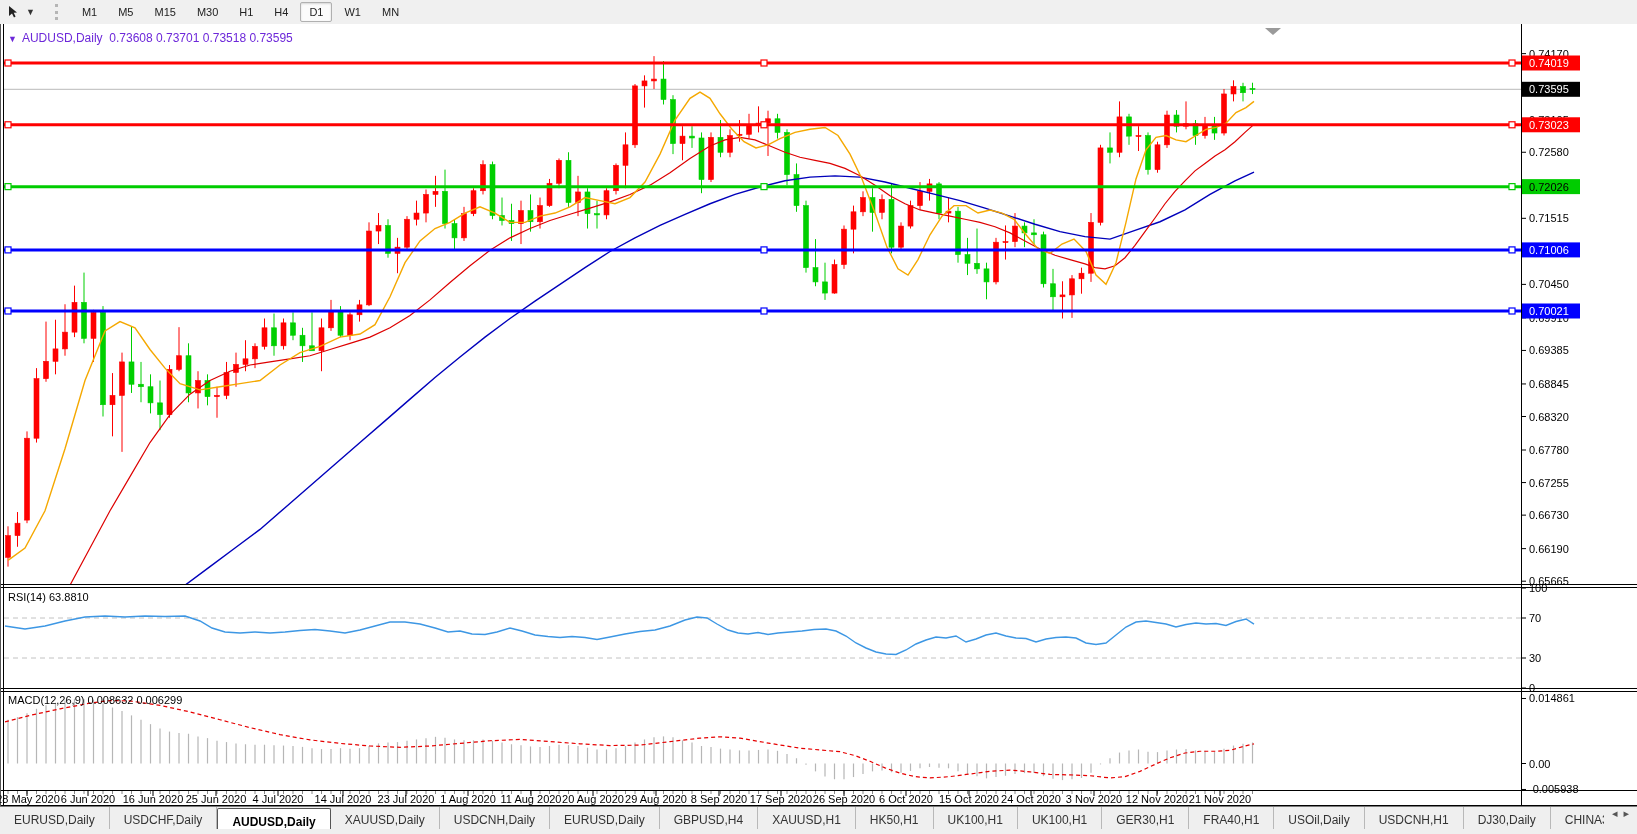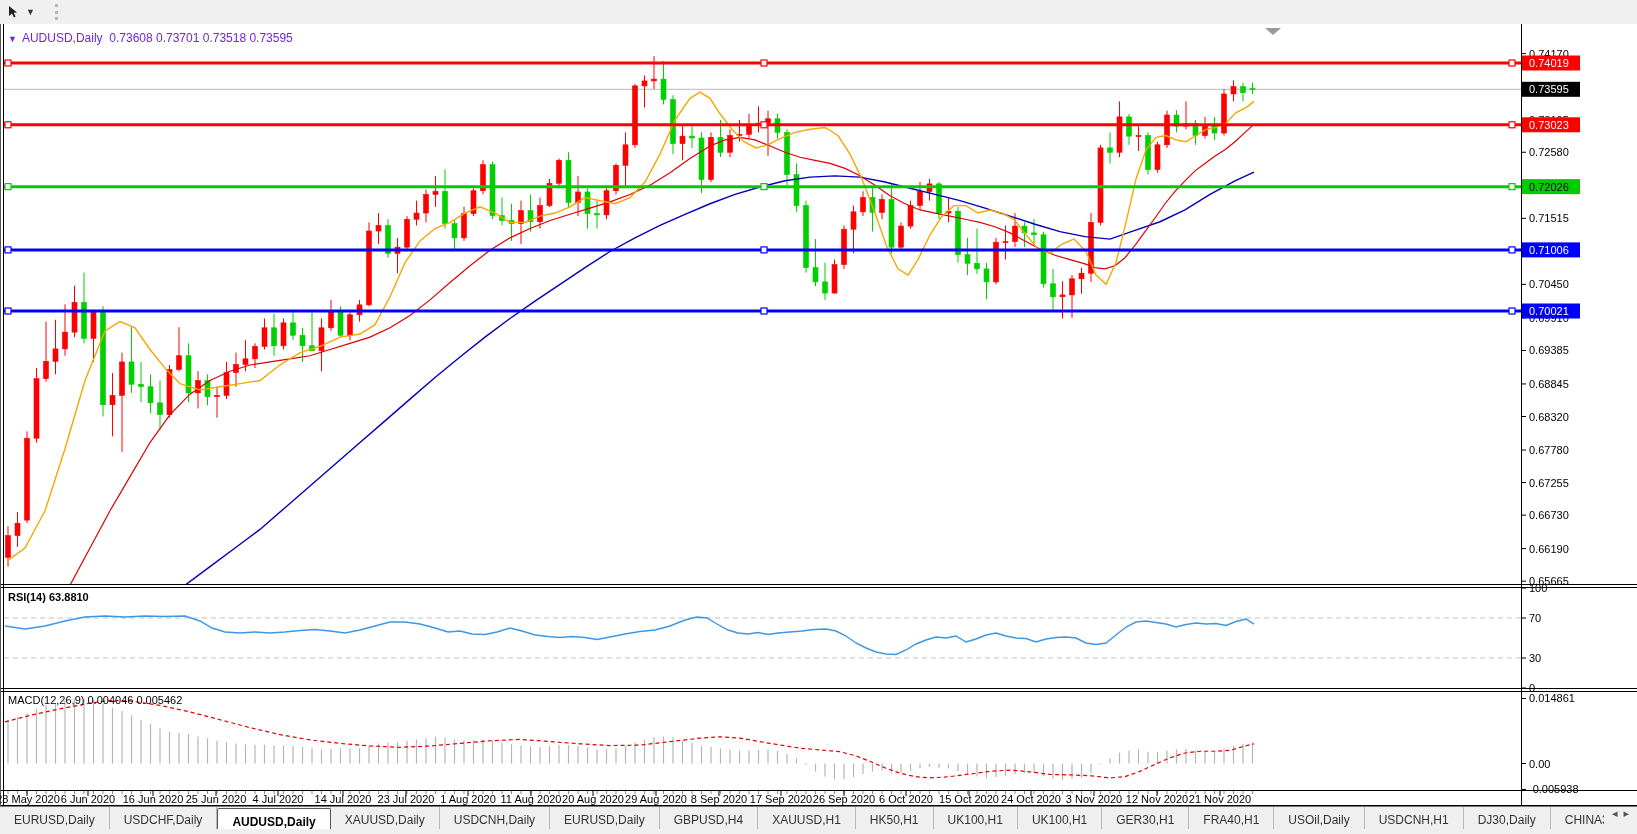--- a/index.html
+++ b/index.html
@@ -7,21 +7,21 @@
   
   #toolbar{position:absolute;left:0;top:0;width:1637px;height:24px;background:#f0f0f0;border-bottom:1px solid #9a9a9a;display:flex;align-items:center;}
   #toolbar .tool-icon{width:20px;height:18px;margin-left:4px;display:flex;align-items:center;justify-content:center;}
   #toolbar .caret{font-size:9px;color:#333;margin:0 6px 0 2px;}
   #toolbar .grip{width:5px;height:16px;margin:0 10px 0 14px;border-left:3px dotted #b5b5b5;}
   .tfbtn{font-size:11px;color:#222;padding:3px 8px;margin-right:3px;border:1px solid transparent;border-radius:2px;cursor:default;}
   .tfbtn.active{background:#fbfbfb;border:1px solid #b0b0b0;box-shadow:inset 0 1px 2px rgba(0,0,0,.15);}
   
   #chart-title{position:absolute;left:8px;top:31px;font-size:12px;color:#6d28d9;}
   #chart-title .tri{font-size:9px;margin-right:5px;}
-  #rsi-label{position:absolute;left:8px;top:591px;font-size:11px;color:#000;font-weight:bold;}
+  #rsi-label{position:absolute;left:8px;top:591px;font-size:11px;color:#000;}
   #macd-label{position:absolute;left:8px;top:694px;font-size:11px;color:#000;}
   
   #tabbar{position:absolute;left:0;top:806px;width:1637px;height:28px;background:#efefef;border-top:1px solid #7a7a7a;display:flex;align-items:flex-start;}
   #tabs{display:flex;flex:1;overflow:hidden;}
   .tab{font-size:12px;color:#333;padding:6px 14px 0 14px;border-right:1px solid #b8b8b8;white-space:nowrap;cursor:default;}
   .tab.active{background:#fff;border:1px solid #555;border-bottom:none;font-weight:bold;color:#000;margin-top:1px;border-radius:2px 2px 0 0;}
   .tab-arrows{display:flex;align-items:center;padding:0 8px;color:#555;font-size:11px;gap:6px;}
   svg text{font-family:"Liberation Sans","DejaVu Sans",sans-serif;}
 </style>
 </head>
@@ -30,20 +30,31 @@
 <div id="app">
 
   <div id="toolbar">
     <span class="tool-icon">
       <svg width="14" height="14" viewBox="0 0 14 14">
         <polygon points="2,1 2,11 5,8.5 7,12.5 8.6,11.6 6.7,7.8 10,7.5" fill="#222"></polygon>
       </svg>
     </span>
     <span class="caret">▼</span>
     <span class="grip"></span>
+    <div id="tf-buttons" style="display: flex;">
+        <span class="tfbtn">M1</span>
+        <span class="tfbtn">M5</span>
+        <span class="tfbtn">M15</span>
+        <span class="tfbtn">M30</span>
+        <span class="tfbtn">H1</span>
+        <span class="tfbtn">H4</span>
+        <span class="tfbtn active">D1</span>
+        <span class="tfbtn">W1</span>
+        <span class="tfbtn">MN</span>
+      </div>
   </div>
 
   <svg id="chart-svg" width="1637" height="782" viewBox="0 24 1637 782" style="position:absolute;left:0;top:24px;">
       <defs>
         <clipPath id="clipMain">
           <rect x="4" y="25" width="1517" height="559"></rect>
         </clipPath>
         <clipPath id="clipRsi">
           <rect x="4" y="588" width="1517" height="100"></rect>
         </clipPath>
@@ -752,22 +763,22 @@
     <span class="tri">▼</span><span>AUDUSD,Daily</span>&nbsp;&nbsp;<span>0.73608 0.73701 0.73518 0.73595</span>
   </div>
 
   <div id="rsi-label">
     <span>RSI(14)</span>
     <span>63.8810</span>
   </div>
 
   <div id="macd-label">
     <span>MACD(12,26,9)</span>
-    <span>0.004046</span>
-    <span>0.005462</span>
+    <span>0.008632</span>
+    <span>0.006299</span>
   </div>
 
   <div id="tabbar">
     <div id="tabs">
         <span class="tab">EURUSD,Daily</span>
         <span class="tab">USDCHF,Daily</span>
         <span class="tab active">AUDUSD,Daily</span>
         <span class="tab">XAUUSD,Daily</span>
         <span class="tab">USDCNH,Daily</span>
         <span class="tab">EURUSD,Daily</span>

